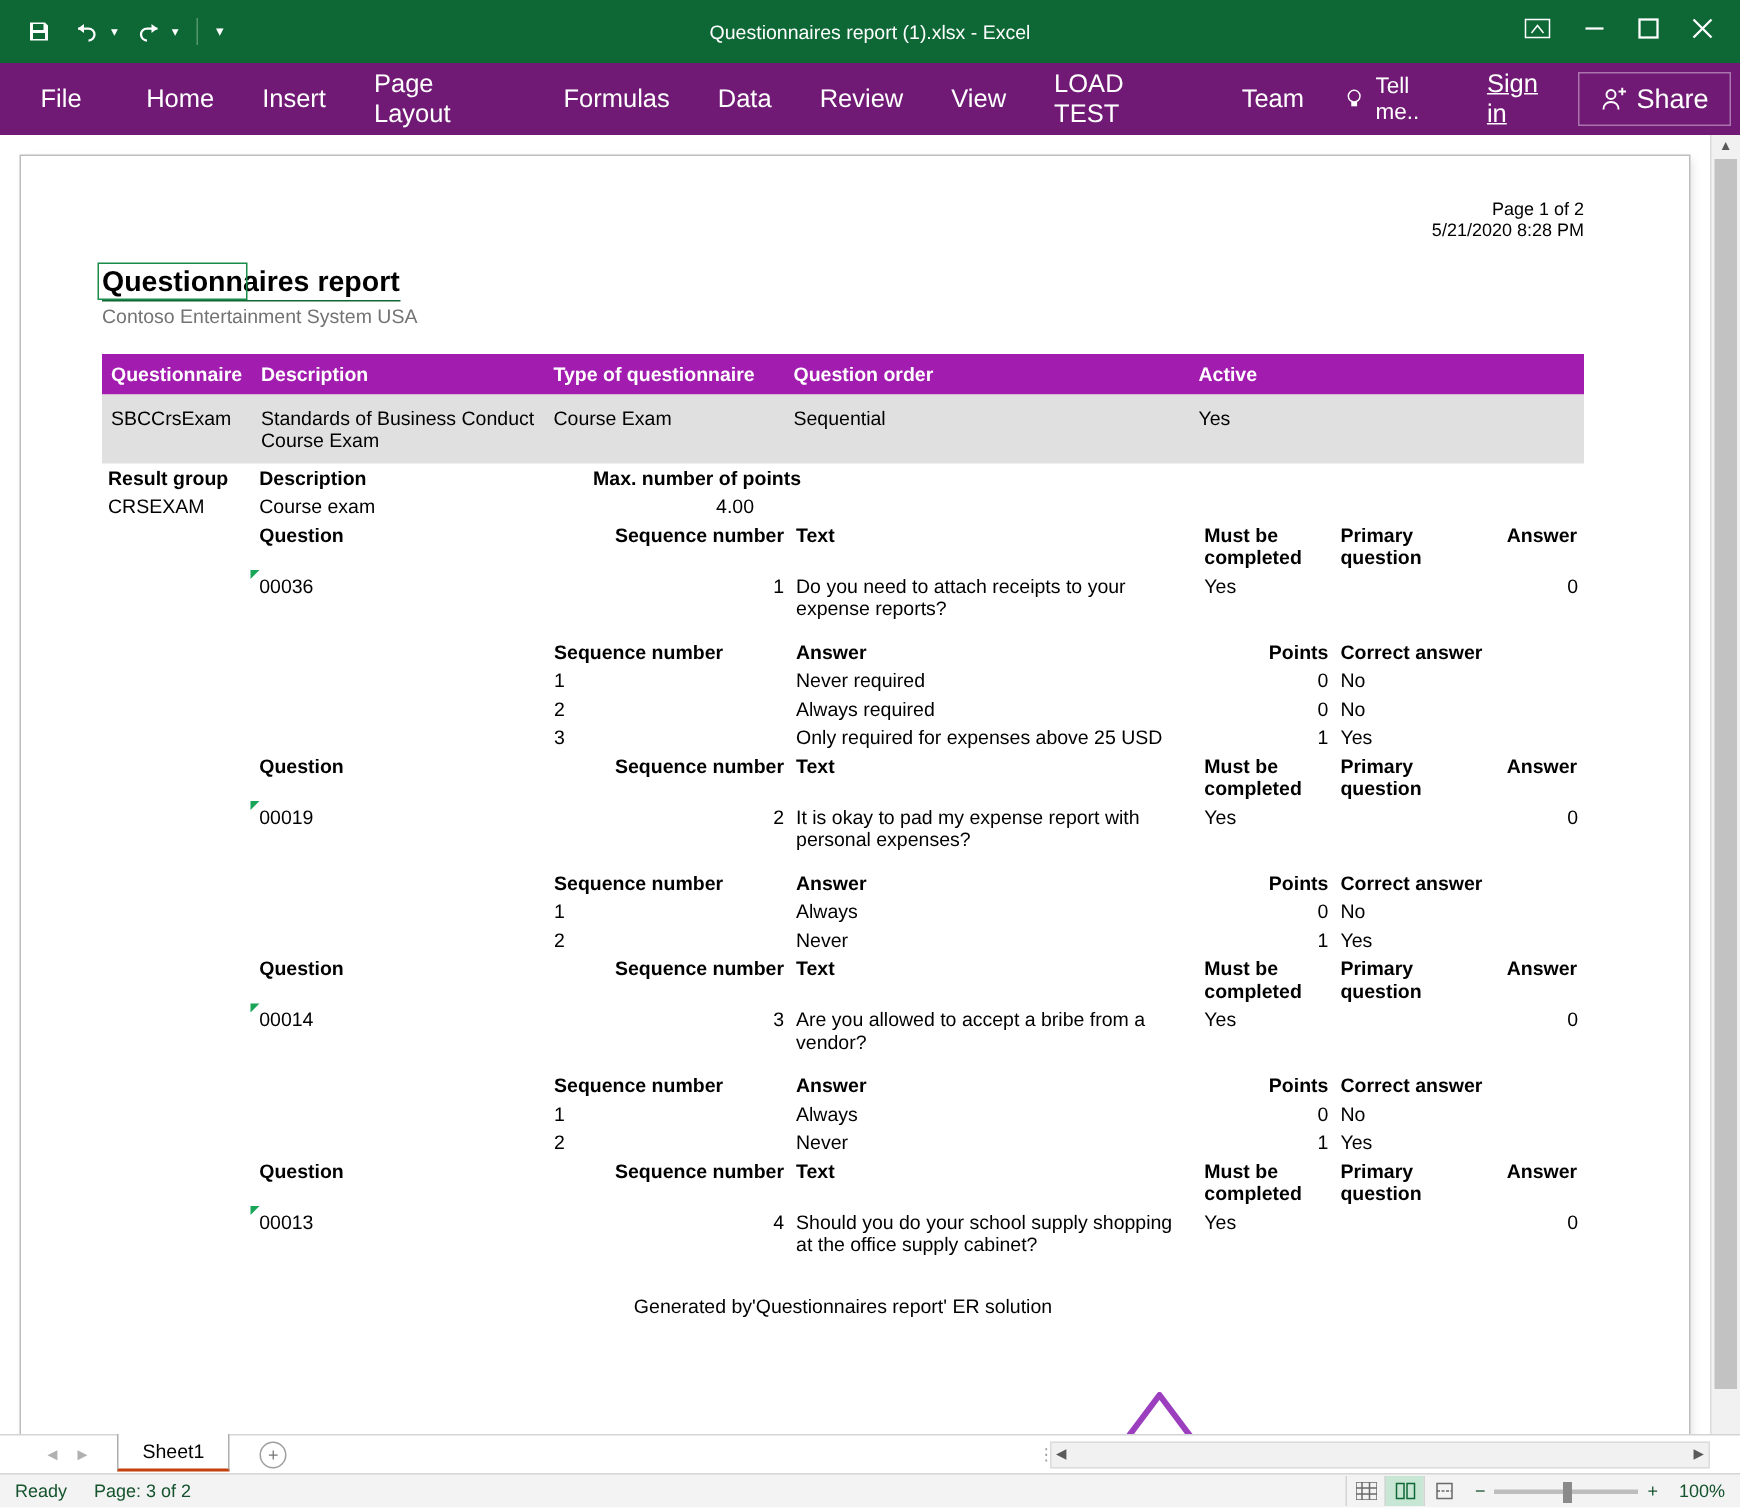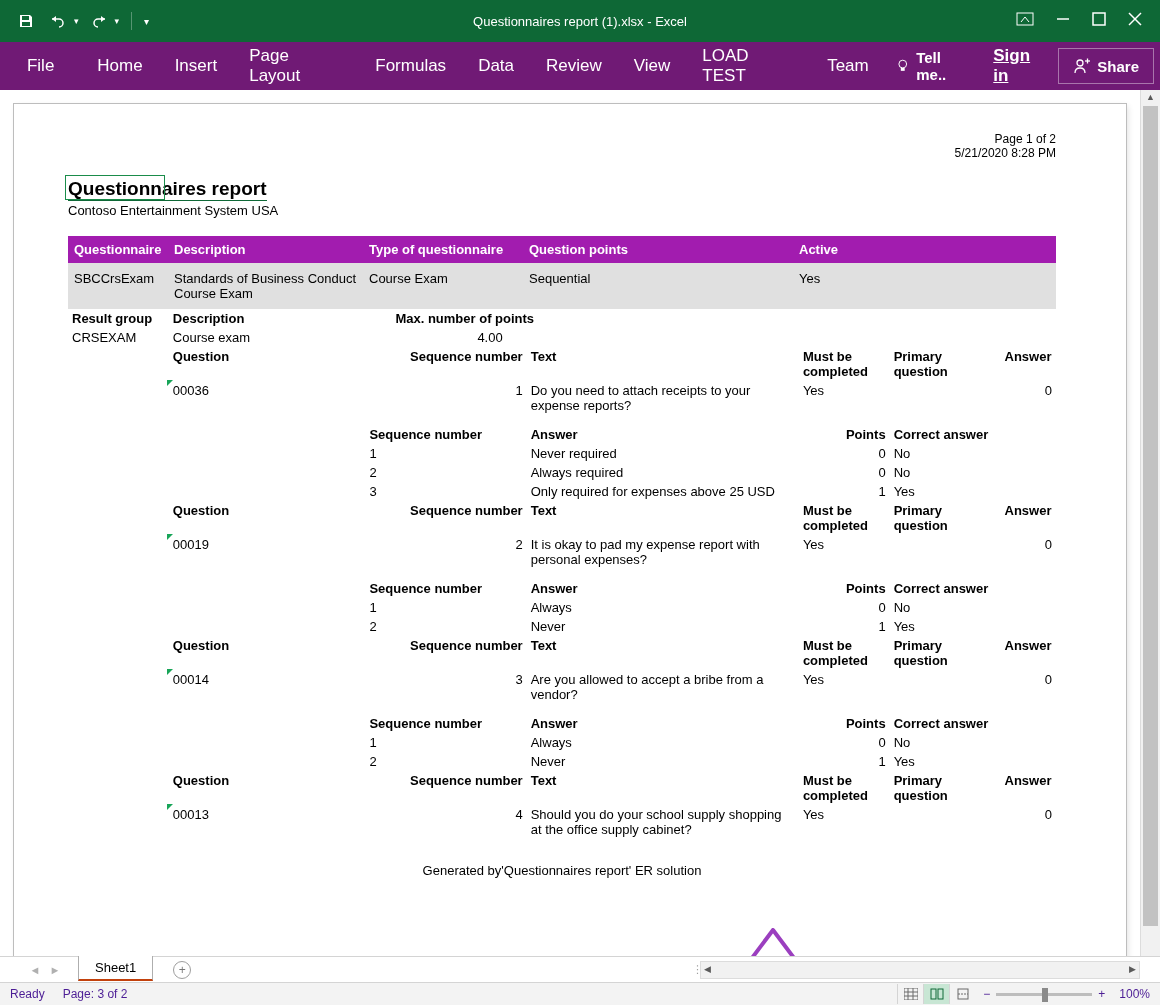--- a/index.html
+++ b/index.html
@@ -11,39 +11,39 @@
   .qat-item { width: 24px; height: 24px; display: flex; align-items: center; justify-content: center; cursor: pointer; }
   .qat-sep { width: 1px; height: 18px; background: rgba(255,255,255,0.3); margin: 0 4px; }
   .doc-title { position: absolute; left: 50%; transform: translateX(-50%); font-size: 13px; font-weight: 400; }
   .win-btns { margin-left: auto; display: flex; align-items: center; gap: 22px; padding-right: 18px; }
   .win-btn { cursor: pointer; }
   
   
   .ribbon { background: #701a75; height: 48px; display: flex; align-items: stretch; }
   .rib-tab { padding: 0 16px; display: flex; align-items: center; color: #fff; font-size: 17px; cursor: pointer; }
   .rib-tab.file { width: 82px; justify-content: center; }
-  .rib-right { margin-left: auto; display: flex; align-items: center; font-weight: bold; }
+  .rib-right { margin-left: auto; display: flex; align-items: center; }
   .tellme { display: flex; align-items: center; gap: 6px; padding: 0 10px; color: #fff; font-size: 15px; cursor: text; }
   .signin { padding: 0 10px; color: #fff; font-size: 17px; cursor: pointer; text-decoration: underline; }
-  .share { display: flex; align-items: center; gap: 6px; padding: 0 14px; color: #fff; font-size: 15px; cursor: pointer; border: 1px solid rgba(255,255,255,0.4); height: 36px; margin: 6px 6px 6px 0; }
+  .share { display: flex; align-items: center; gap: 6px; padding: 0 14px; color: #fff; font-size: 18px; cursor: pointer; border: 1px solid rgba(255,255,255,0.4); height: 36px; margin: 6px 6px 6px 0; }
   
   
   .doc-area { position: relative; height: 866px; background: #fff; overflow: hidden; }
   .scrollbar-v { position: absolute; right: 0; top: 0; bottom: 0; width: 20px; background: #f1f1f1; border-left: 1px solid #dcdcdc; }
   .scrollbar-v .thumb { position: absolute; top: 2px; left: 2px; right: 2px; height: 14px; background: #c2c2c2; }
   .scrollbar-v .arrow-up { position: absolute; top: 2px; left: 5px; font-size: 9px; color: #5a5a5a; }
   
   .page-shadow { position: absolute; left: 14px; top: 14px; right: 34px; height: 910px; box-shadow: 0 0 0 1px #bdbdbd, 2px 2px 6px rgba(0,0,0,.12); background: #fff; }
   .page-content { position: absolute; left: 54px; top: 28px; right: 70px; }
   
   
   .hdr-right { text-align: right; font-size: 12px; color: #000; margin-bottom: 18px; }
   .rep-title { font-size: 19px; font-weight: bold; border-bottom: 1px solid #0e6836; display: inline-block; position: relative; }
   .rep-title .cellbox { position: absolute; left: -3px; top: -3px; width: 100px; height: 25px; border: 1px solid #1a8c4a; }
-  .rep-sub { font-size: 13px; color: #000000; margin-top: 2px; margin-bottom: 18px; }
+  .rep-sub { font-size: 13px; color: #737373; margin-top: 2px; margin-bottom: 18px; }
   
   .blue-head { background: #a21caf; color: #fff; font-weight: bold; font-size: 13px; display: flex; padding: 6px 6px; }
   .grey-row { background: #e0e0e0; font-size: 13px; display: flex; padding: 8px 6px; }
   
   table.rep { width: 100%; border-collapse: collapse; font-size: 13px; }
   table.rep td { padding: 2px 4px; vertical-align: top; }
   td.bold { font-weight: bold; }
   td.r { text-align: right; }
   .green-tick { position: relative; }
   .green-tick::before { content: ''; position: absolute; left: -2px; top: -1px; border-top: 6px solid #18a558; border-right: 6px solid transparent; }
@@ -57,21 +57,21 @@
   .sheet-nav { display: flex; gap: 2px; padding-left: 26px; }
   .sheet-arrow { width: 18px; height: 18px; color: #b0b0b0; display: flex; align-items: center; justify-content: center; font-size: 11px; }
   .sheet-tab { margin-left: 14px; padding: 4px 16px; border: 1px solid #aeaeae; border-top: none; background: #fff; font-size: 13px; border-bottom: 2px solid #c2410c; position: relative; top: -1px; }
   .sheet-add { margin-left: 20px; width: 18px; height: 18px; border: 1px solid #9e9e9e; border-radius: 50%; display: flex; align-items: center; justify-content: center; font-size: 12px; color: #777; cursor: pointer; }
   .hsplit { position: absolute; right: 20px; left: 700px; top: 4px; height: 18px; display: flex; }
   .hscroll { flex: 1; background: #f1f1f1; border: 1px solid #dcdcdc; position: relative; }
   .hscroll .la { position: absolute; left: 3px; top: 2px; font-size: 9px; color: #5a5a5a; }
   .hscroll .ra { position: absolute; right: 3px; top: 2px; font-size: 9px; color: #5a5a5a; }
   
   
-  .statusbar { height: 23px; background: #f3f3f3; border-top: 1px solid #d4d4d4; display: flex; align-items: center; font-size: 12px; color: #4c1d95; padding: 0 10px; }
+  .statusbar { height: 23px; background: #f3f3f3; border-top: 1px solid #d4d4d4; display: flex; align-items: center; font-size: 12px; color: #14532d; padding: 0 10px; }
   .status-right { margin-left: auto; display: flex; align-items: center; gap: 0; }
   .view-btn { width: 26px; height: 20px; border-left: 1px solid #d4d4d4; display: flex; align-items: center; justify-content: center; cursor: pointer; }
   .view-btn.active { background: #c8e6d4; }
   .zoom { display: flex; align-items: center; gap: 6px; margin-left: 8px; }
   .zoom-slider { width: 96px; height: 3px; background: #bdbdbd; position: relative; }
   .zoom-slider .handle { position: absolute; left: 46px; top: -5px; width: 6px; height: 14px; background: #8a8a8a; }
   
   .c1 { width: 100px; }
   .c2 { width: 195px; }
   .c3 { width: 160px; }
@@ -176,21 +176,21 @@
       <div class="rep-title">
         <span class="cellbox"></span>
         <span>Questionnaires report</span>
       </div>
       <div class="rep-sub">Contoso Entertainment System USA</div>
       
       <div class="blue-head">
         <div class="c1">Questionnaire</div>
         <div class="c2">Description</div>
         <div class="c3">Type of questionnaire</div>
-        <div class="c4">Question points</div>
+        <div class="c4">Question order</div>
         <div class="c5">Active</div>
       </div>
       <div class="grey-row">
         <div class="c1">SBCCrsExam</div>
         <div class="c2">Standards of Business Conduct Course Exam</div>
         <div class="c3">Course Exam</div>
         <div class="c4">Sequential</div>
         <div class="c5">Yes</div>
       </div>
       

